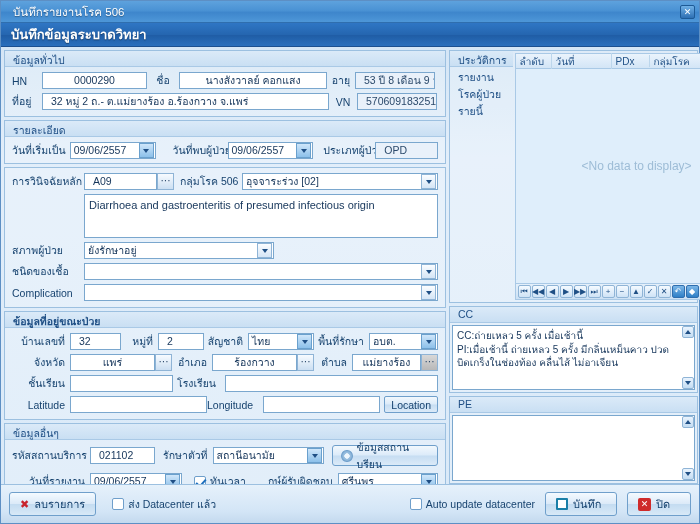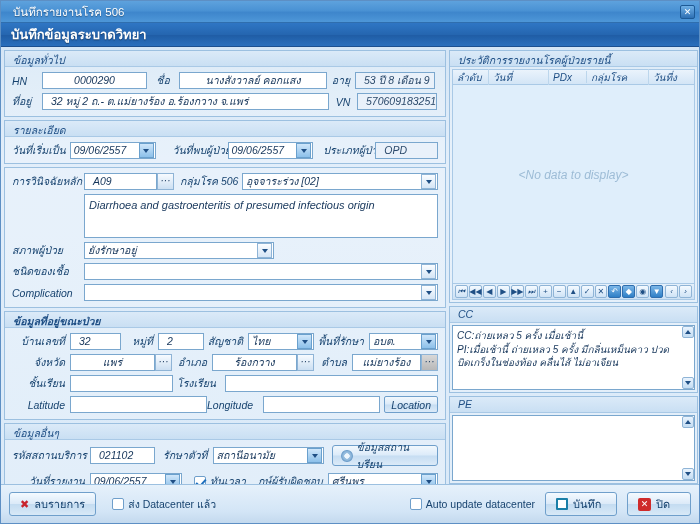--- a/index.html
+++ b/index.html
@@ -39,21 +39,21 @@
   }
   .titlebar-inner .t2 { color:#fff; font-weight: bold; font-size: 13px;
     padding-left: 10px; text-shadow: 0 1px 1px rgba(0,0,0,.4); }
 
   
   .body-area { position: absolute; top: 46px; left: 0; right: 0; bottom: 39px; display: flex; }
   .left-col { width: 448px; padding: 3px 3px 0 3px; display: flex; flex-direction: column; gap: 3px;}
   .right-col { width: 252px; padding: 3px 3px 0 0; display: flex; flex-direction: column; gap: 3px; }
 
   
-  .group { border: 1px solid #9cc0e0; background: rgba(255,255,255,.22); font-style: italic; }
+  .group { border: 1px solid #9cc0e0; background: rgba(255,255,255,.22); }
   .group-hdr {
     height: 16px; padding: 1px 6px 0 8px; font-size: 10.5px; color: #1f4f85;
     background: linear-gradient(180deg,#dbeaf8,#c9dff3);
     border-bottom: 1px solid #a9c9e6;
   }
   .group-hdr.bold { font-weight: bold; }
   .group-body { padding: 5px 7px 6px 7px; }
 
   .row { display: flex; align-items: center; margin-bottom: 4px; }
   .row:last-child { margin-bottom: 0; }
@@ -336,35 +336,35 @@
             <div class="combo" style="width:92px">
               <span class="val">09/06/2557</span>
               <span class="arw blue">
                   <span class="tri"></span>
                 </span>
             </div>
             <span class="cb" style="margin-left:12px">
               <span class="cbx on"></span>
               <span>ทันเวลา</span>
             </span>
-            <span class="lbl" style="margin-left:12px;margin-right:5px">กษ์ผู้รับผิดชอบ</span>
+            <span class="lbl" style="margin-left:22px;margin-right:5px">กษ์ผู้รับผิดชอบ</span>
             <div class="combo" style="flex:1">
               <span class="val">ศรีนพร</span>
               <span class="arw blue">
                   <span class="tri"></span>
                 </span>
             </div>
           </div>
         </div>
       </div>
     </div>
 
     <div class="right-col">
 
-      <div class="group" style="flex:0 0 253px;display:flex;flex-direction:column">
+      <div class="group" style="flex:0 0 253px;display:flex;flex-direction:row">
         <div class="group-hdr">ประวัติการรายงานโรคผู้ป่วยรายนี้</div>
         <div style="flex:1;display:flex;flex-direction:column;background:#dfeefb;border:1px solid #a9c9e6;margin:2px">
           <div class="grid-hdr-row">
             <div style="width:36px">ลำดับ</div>
             <div style="width:60px">วันที่</div>
             <div style="width:38px">PDx</div>
             <div style="width:62px">กลุ่มโรค</div>
             <div style="flex:1;border-right:none">วันที่ง</div>
           </div>
           <div class="grid-area">

